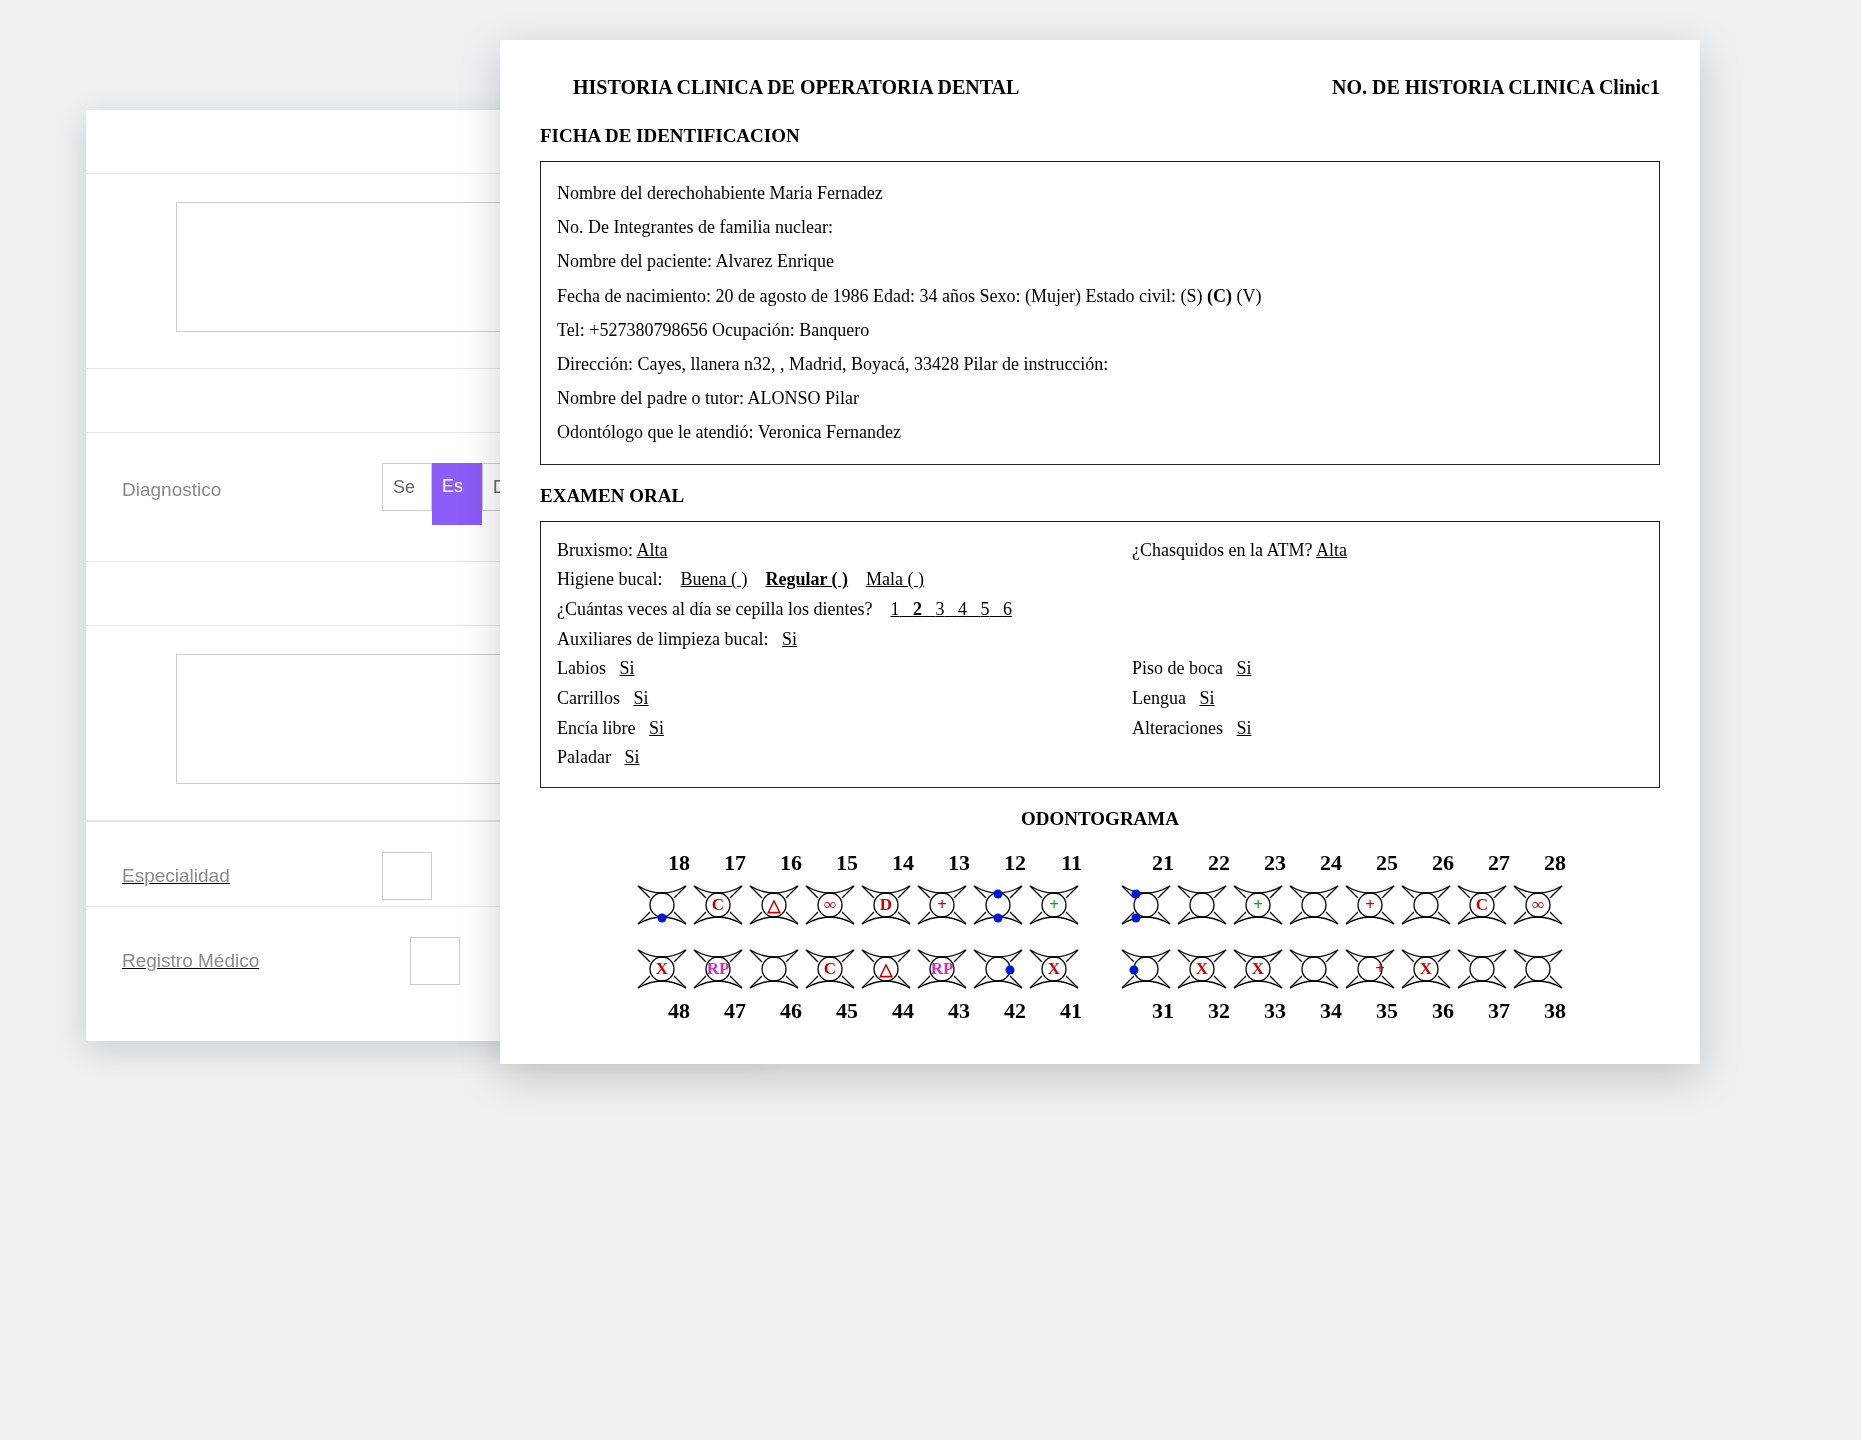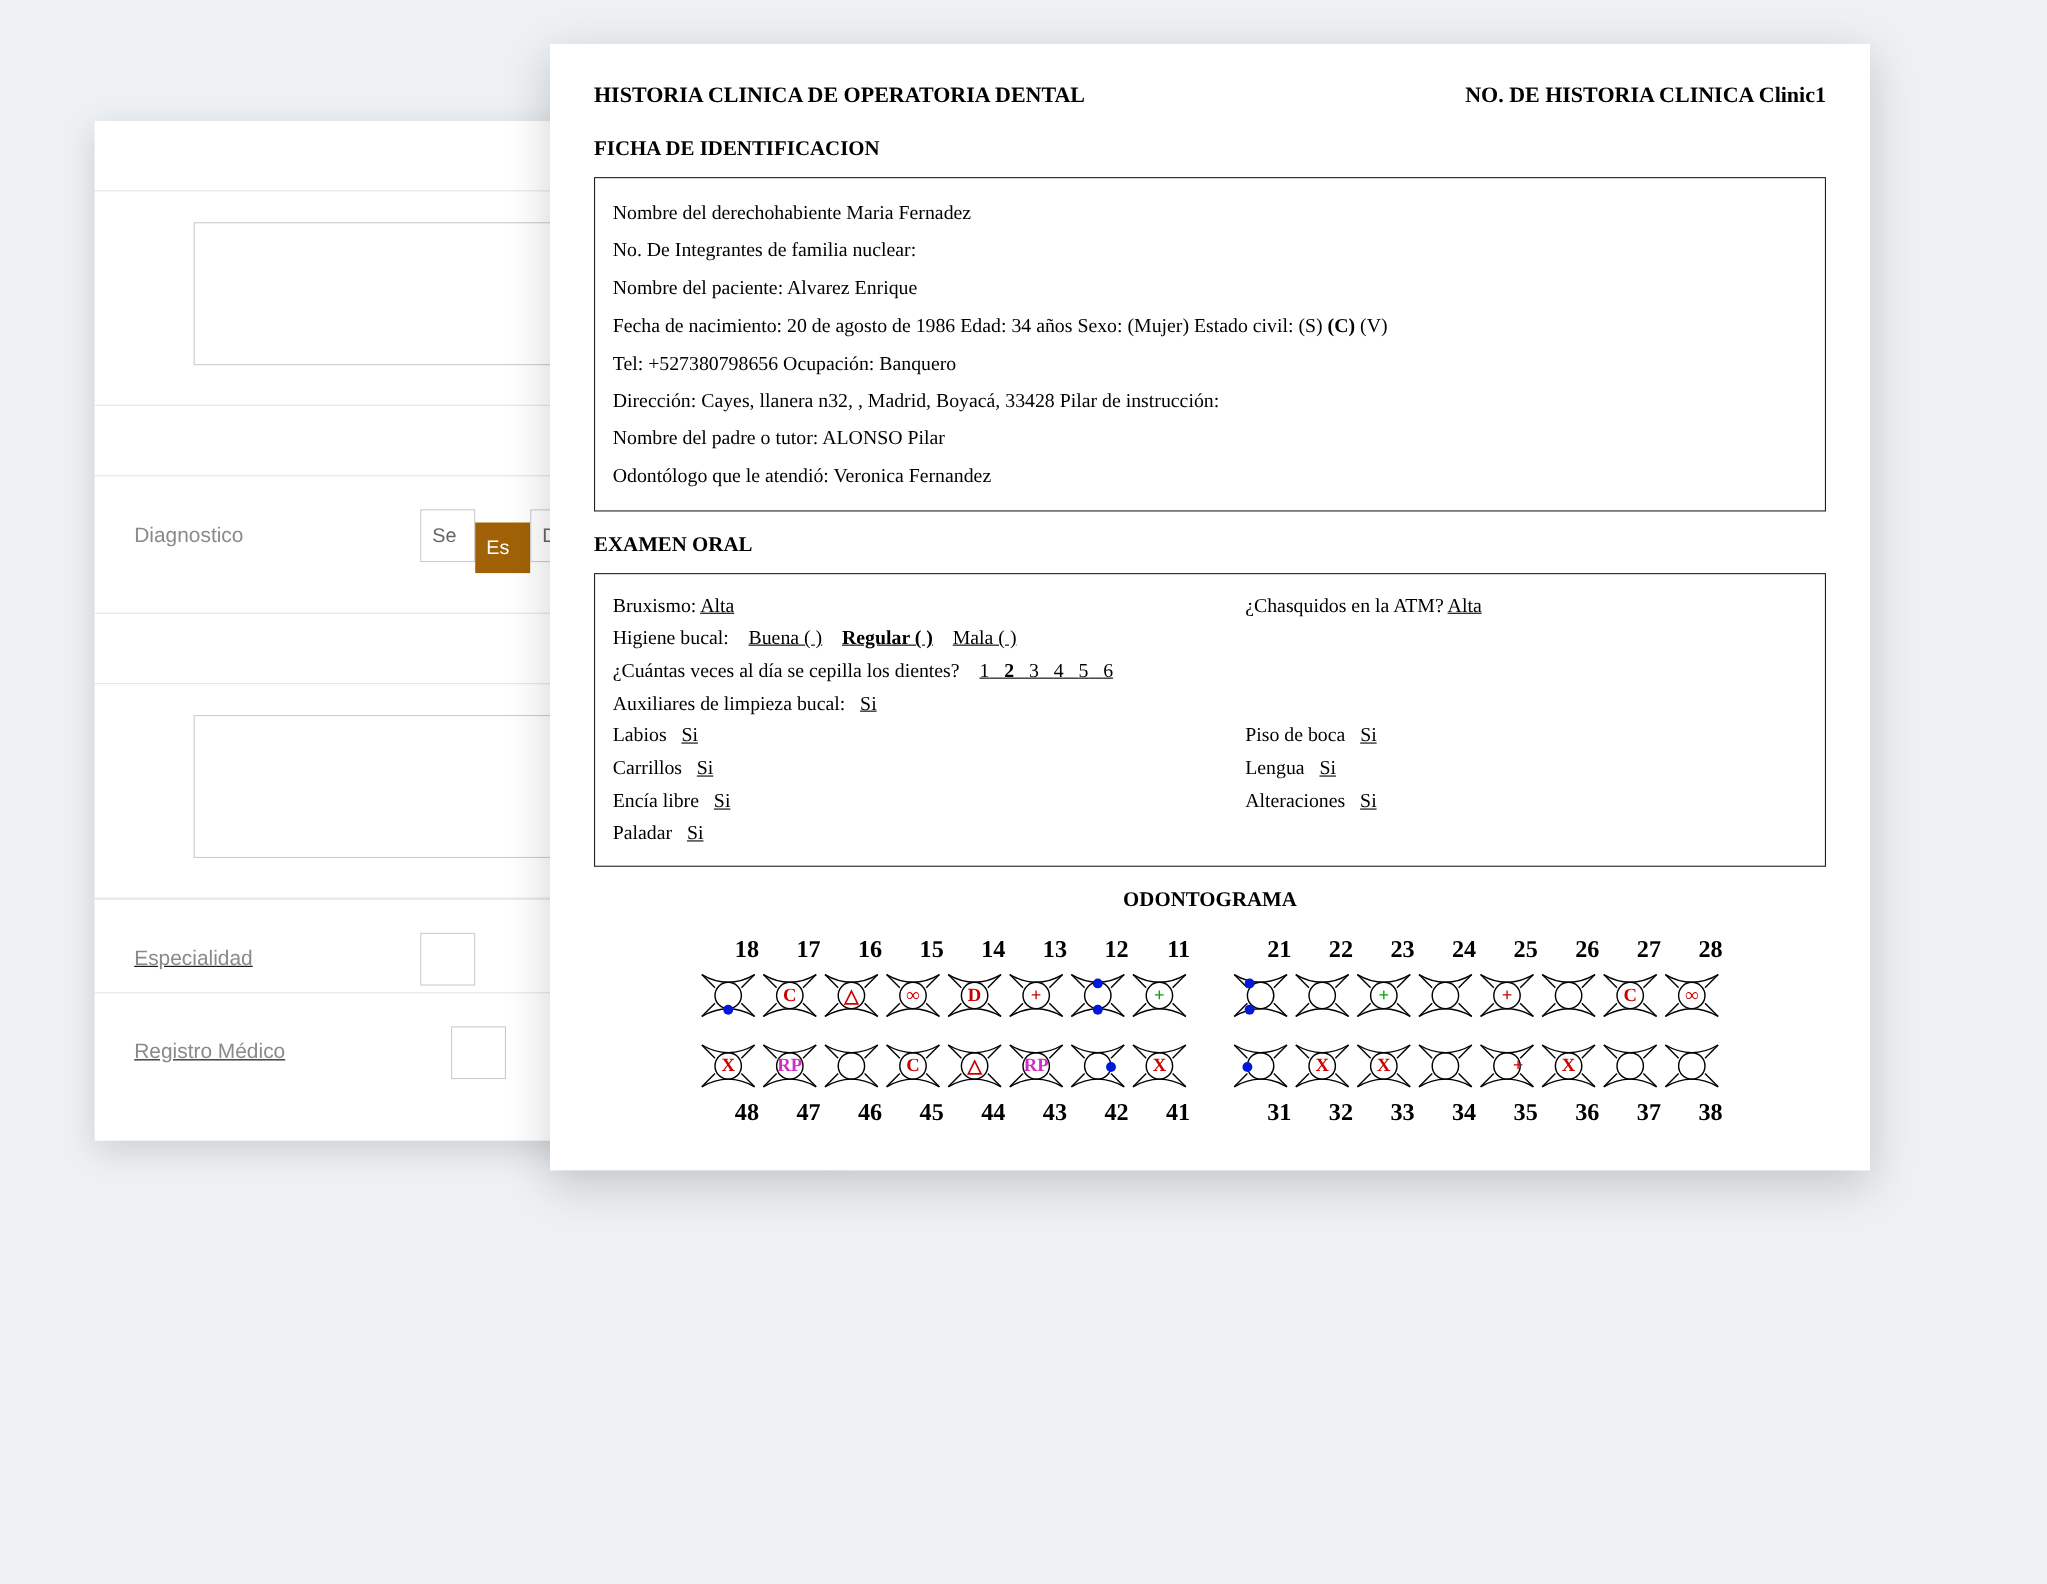--- a/index.html
+++ b/index.html
@@ -61,29 +61,29 @@
     border: 1px solid #ccc;
     height: 48px;
     font-size: 18px;
     padding: 0 12px;
     color: #666;
     flex: 0 0 auto;
     width: 50px;
     background:#fff;
   }
   .select-highlight {
-    background: #a16207;
+    background: #8b5cf6;
     color: #fff;
     display:inline-block;
-    height:46px;
+    height:62px;
     line-height:46px;
     font-size:18px;
     padding:0 10px;
     width:50px;
-    margin-top:20px;
+    margin-top:8px;
   }
   .select-plain {
     border:1px solid #ccc;
     height:48px;
     line-height:46px;
     font-size:18px;
     padding:0 10px;
     color:#666;
     background:#fff;
     margin-top:8px;
@@ -101,20 +101,21 @@
     box-shadow: 0 12px 40px rgba(0,0,0,0.18);
     font-family: "Times New Roman", Times, serif;
     color: #000;
   }
   .doc-header {
     display: flex;
     justify-content: space-between;
     font-weight: bold;
     font-size: 20px;
     margin-bottom: 26px;
+    margin-left: 33px;
   }
   .doc-subheader {
     font-weight: bold;
     font-size: 19px;
     margin-bottom: 14px;
   }
   .box {
     border: 1.5px solid #222;
     padding: 14px 16px;
     margin-bottom: 20px;

